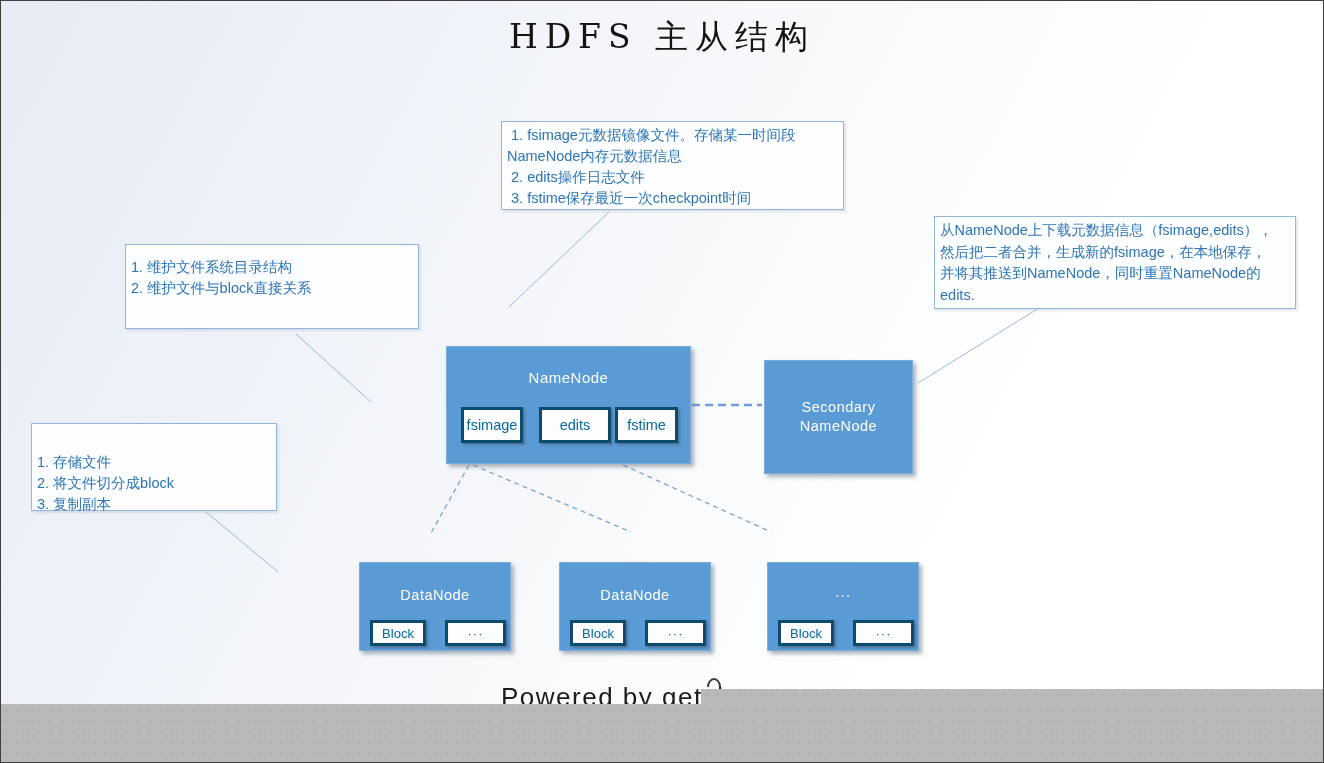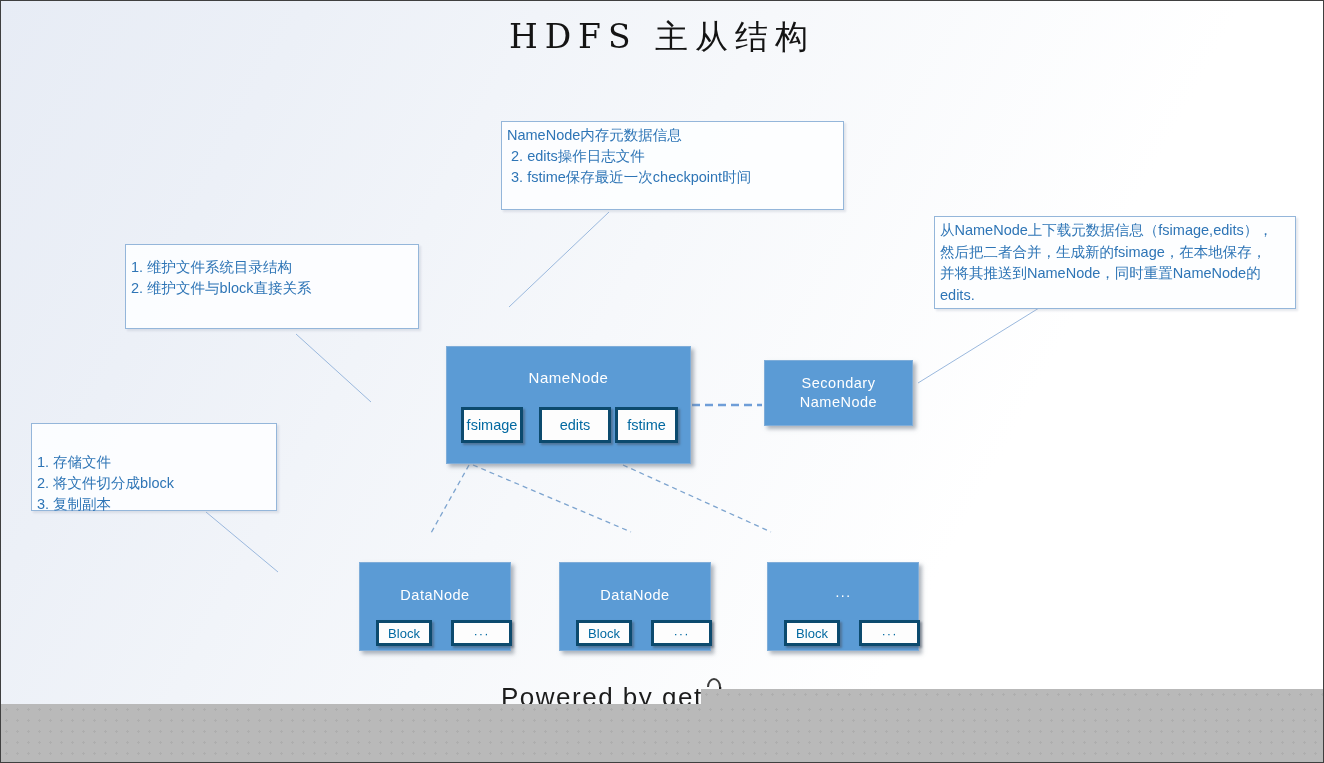--- a/index.html
+++ b/index.html
@@ -68,30 +68,30 @@
     display: flex; align-items: center; justify-content: center;
   }
 
   .node-namenode { left: 445px; top: 345px; width: 245px; height: 118px; }
   .node-namenode .node-title { margin-top: 22px; }
   .node-namenode .subbox { top: 60px; height: 36px; font-size: 14.5px; }
   .file-fsimage { left: 14px;  width: 62px; }
   .file-edits   { left: 92px;  width: 72px; }
   .file-fstime  { left: 168px; width: 63px; }
 
-  .node-secondary { left: 763px; top: 359px; width: 149px; height: 66px;
+  .node-secondary { left: 763px; top: 359px; width: 149px; height: 114px;
                     display: flex; align-items: center; justify-content: center; }
   .node-secondary .node-title { white-space: pre-line; font-size: 14.5px; line-height: 19px; }
 
   .node-datanode { top: 561px; width: 152px; height: 89px; }
   .node-dn1 { left: 358px; }
   .node-dn2 { left: 558px; }
   .node-dn3 { left: 766px; }
   .node-datanode .node-title { margin-top: 24px; font-size: 14.5px; }
-  .node-datanode .subbox { top: 57px; height: 26px; font-size: 13px; margin-left: 6px; }
+  .node-datanode .subbox { top: 57px; height: 26px; font-size: 13px; }
   .blk-block { left: 10px; width: 56px; }
   .blk-more  { left: 85px; width: 61px; letter-spacing: 1px; }
 
   
   .watermark {
     position: absolute; left: 500px; top: 681px;
     font-size: 26px; color: #1c1c1c; letter-spacing: 1.5px;
     z-index: 2;
   }
   .gray-mask {
@@ -122,20 +122,21 @@
 
     <line x1="691" y1="404" x2="761" y2="404" stroke="#6f9ed8" stroke-width="2.5" stroke-dasharray="8,5"></line>
     <line x1="468" y1="464" x2="430" y2="532" stroke="#7da4cf" stroke-width="1.3" stroke-dasharray="5,4"></line>
     <line x1="472" y1="464" x2="630" y2="531" stroke="#7da4cf" stroke-width="1.3" stroke-dasharray="5,4"></line>
     <line x1="622" y1="464" x2="770" y2="531" stroke="#7da4cf" stroke-width="1.3" stroke-dasharray="5,4"></line>
   </svg>
 
   <div class="diagram-title">HDFS 主从结构</div>
 
   <div class="anno anno-top">
+    <div class="ln"> 1. fsimage元数据镜像文件。存储某一时间段</div>
     <div class="ln">NameNode内存元数据信息</div>
     <div class="ln"> 2. edits操作日志文件</div>
     <div class="ln"> 3. fstime保存最近一次checkpoint时间</div>
   </div>
 
   <div class="anno anno-left">
     <div class="ln">1. 维护文件系统目录结构</div>
     <div class="ln">2. 维护文件与block直接关系</div>
   </div>
 

